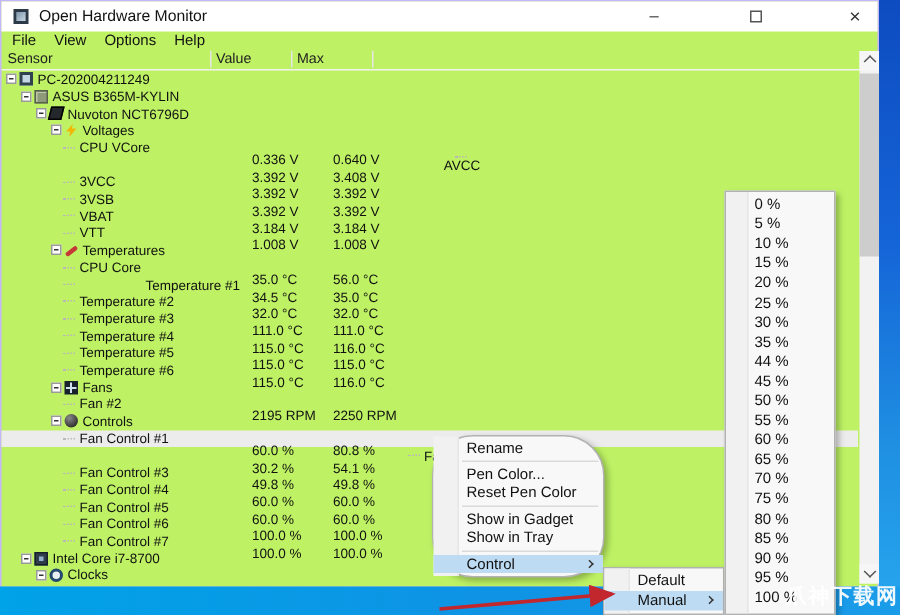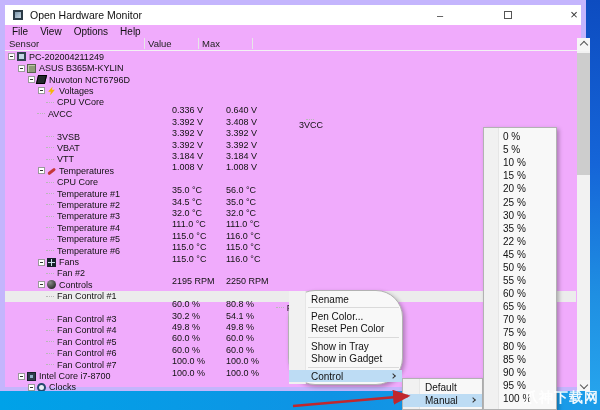--- a/index.html
+++ b/index.html
@@ -10,21 +10,21 @@
   }
   
   .desktop-edge { position:absolute; left:586px; top:0; width:14px; height:410px;
     background:linear-gradient(180deg,#0d4cc0 0%,#1565d8 40%,#1f8fe2 72%,#27a7ee 100%); }
   .bottom-banner { position:absolute; left:0; top:391px; width:600px; height:19px; z-index:6;
     background:linear-gradient(90deg,#00a2e8 0%,#0f93e4 55%,#1b9ce9 100%); }
   .watermark { position:absolute; left:524px; top:389px; z-index:30; color:#fff;
     font-size:14px; font-weight:bold; letter-spacing:1px; opacity:.93; white-space:nowrap; }
   
   .app-window { position:absolute; left:0; top:0; width:586px; height:392px;
-    background:#f0abfc; border:5px solid #c4b5fd; z-index:1; }
+    background:#bef264; border:1px solid #c4b5fd; z-index:1; }
   .title-bar { height:20px; display:flex; align-items:center; background:#fff; }
   .app-icon { width:10px; height:10px; margin:0 7px 0 8px; flex:0 0 auto;
     background:linear-gradient(135deg,#7e97ac,#c6d6e2); border:2px solid #2b3a46; }
   .title-text { font-size:10.5px; color:#111; }
   .win-btn { position:absolute; top:2px; width:18px; height:16px; text-align:center;
     font-size:11px; color:#333; line-height:16px; }
   .btn-min { left:426px; }
   .btn-max { left:494px; }
   .btn-max .box { display:inline-block; width:8px; height:8px; border:1px solid #555; margin-top:4px; }
   .btn-close { left:560px; font-size:13px; }
@@ -139,27 +139,27 @@
         <span class="exp"></span>
         <span class="ticon i-voltage"></span>
         <span class="tlabel">Voltages</span>
       </div>
       <div class="trow" style="padding-left: 41px;">
         <span class="dash"></span>
         <span class="tlabel">CPU VCore</span>
         <span class="tval">0.336 V</span>
         <span class="tmax">0.640 V</span>
       </div>
-      <div class="trow" style="padding-left: 32px;">
+      <div class="trow" style="padding-left: 43px; flex-direction: column;">
         <span class="dash"></span>
         <span class="tlabel">AVCC</span>
         <span class="tval">3.392 V</span>
         <span class="tmax">3.408 V</span>
       </div>
-      <div class="trow" style="padding-left: 41px; flex-direction: column;">
+      <div class="trow" style="padding-left: 41px;">
         <span class="dash"></span>
         <span class="tlabel">3VCC</span>
         <span class="tval">3.392 V</span>
         <span class="tmax">3.392 V</span>
       </div>
       <div class="trow" style="padding-left: 41px;">
         <span class="dash"></span>
         <span class="tlabel">3VSB</span>
         <span class="tval">3.392 V</span>
         <span class="tmax">3.392 V</span>
@@ -180,21 +180,21 @@
         <span class="exp"></span>
         <span class="ticon i-temperature"></span>
         <span class="tlabel">Temperatures</span>
       </div>
       <div class="trow" style="padding-left: 41px;">
         <span class="dash"></span>
         <span class="tlabel">CPU Core</span>
         <span class="tval">35.0 °C</span>
         <span class="tmax">56.0 °C</span>
       </div>
-      <div class="trow" style="padding-left: 41px;">
+      <div class="trow" style="padding-left: 41px; gap: 44px;">
         <span class="dash"></span>
         <span class="tlabel">Temperature #1</span>
         <span class="tval">34.5 °C</span>
         <span class="tmax">35.0 °C</span>
       </div>
       <div class="trow" style="padding-left: 41px;">
         <span class="dash"></span>
         <span class="tlabel">Temperature #2</span>
         <span class="tval">32.0 °C</span>
         <span class="tmax">32.0 °C</span>
@@ -306,24 +306,24 @@
     </div>
     <div class="menu-sep"></div>
     <div class="menu-item">
       <span>Pen Color...</span>
     </div>
     <div class="menu-item">
       <span>Reset Pen Color</span>
     </div>
     <div class="menu-sep"></div>
     <div class="menu-item">
+      <span>Show in Gadget</span>
+    </div>
+    <div class="menu-item">
       <span>Show in Tray</span>
-    </div>
-    <div class="menu-item">
-      <span>Show in Gadget</span>
     </div>
     <div class="menu-sep"></div>
     <div class="menu-item hl">
       <span>Control</span>
       <span class="sub-arrow"></span>
     </div>
   </div>
 <div class="menu control-submenu" id="control-submenu">
     <div class="menu-item">
       <span>Default</span>
@@ -352,21 +352,21 @@
     <div class="menu-item">
       <span>25 %</span>
     </div>
     <div class="menu-item">
       <span>30 %</span>
     </div>
     <div class="menu-item">
       <span>35 %</span>
     </div>
     <div class="menu-item">
-      <span>22 %</span>
+      <span>44 %</span>
     </div>
     <div class="menu-item">
       <span>45 %</span>
     </div>
     <div class="menu-item">
       <span>50 %</span>
     </div>
     <div class="menu-item">
       <span>55 %</span>
     </div>

